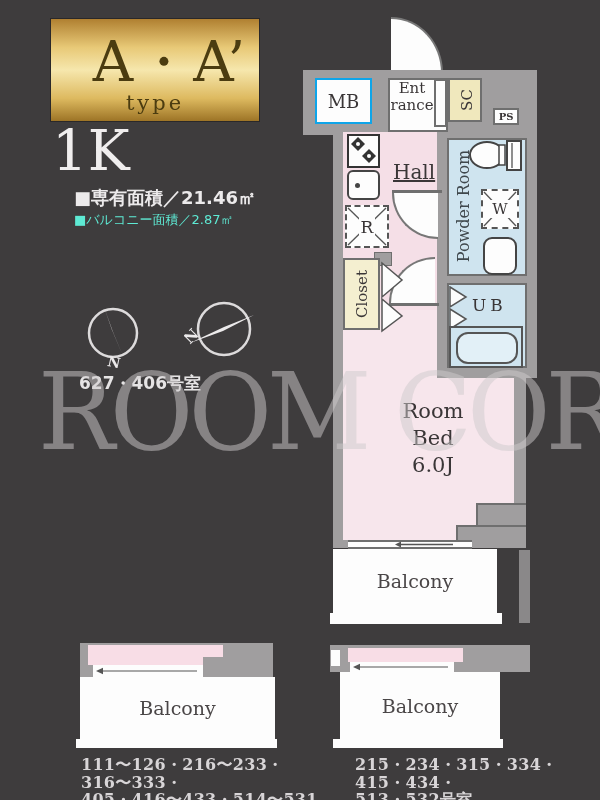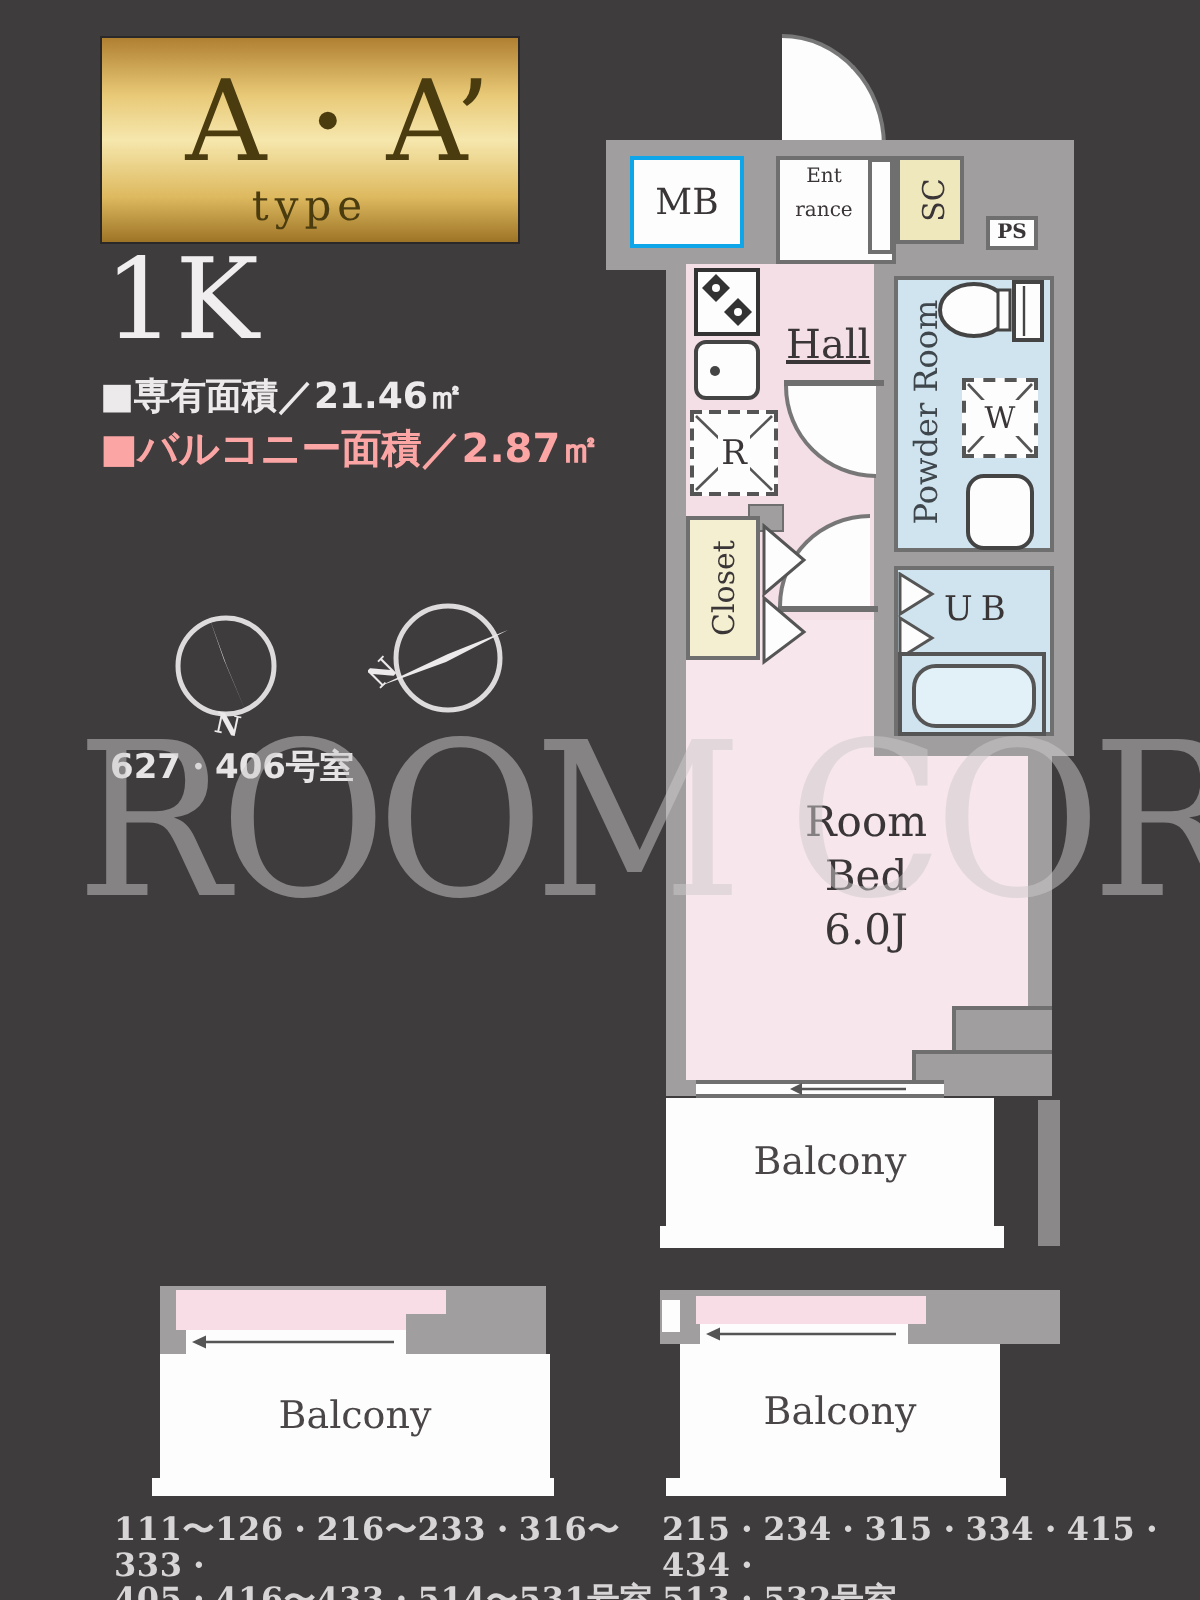--- a/index.html
+++ b/index.html
@@ -6,21 +6,21 @@
   body{width:600px;height:800px;position:relative;overflow:hidden;
        background:#3e3c3d;font-family:"DejaVu Serif",serif;}
   .abs{position:absolute;}
   .wall{background:#a09e9f;}
   .white{background:#fdfdfd;}
   .pink{background:#f5dfe7;}
   .blue{background:#cfe4ef;border:2px solid #6f6f6f;box-sizing:border-box;}
   .lbl{color:#3a3637;white-space:nowrap;}
   .flexc{display:flex;align-items:center;justify-content:center;}
   .rot{transform:rotate(-90deg);text-align:center;}
-  .jp{font-family:"DejaVu Sans",sans-serif;}
+  .jp{font-family:"DejaVu Sans",sans-serif;margin-left:24px;}
   .goldbox{background:linear-gradient(180deg,#b08031 0%,#e8c977 28%,#f6e7ad 50%,#ddb95f 78%,#9d7426 100%);
            border:1px solid #2a2829;text-align:center;}
   .goldbox .big{font-size:56px;color:#4b3c10;line-height:62px;letter-spacing:2px;padding-left:30px;}
   .goldbox .sub{font-size:21px;color:#4b3c10;line-height:20px;letter-spacing:3px;}
   .wm{font-size:102px;letter-spacing:-5px;color:rgba(205,201,204,0.5);
       white-space:nowrap;z-index:50;transform:scaleY(1.05);}
   .ftxt{font-size:16px;font-weight:bold;color:#d8d5d7;line-height:17.5px;letter-spacing:0.3px;}
   .dashbox{background:#fdfdfd;border:2px dashed #555;box-sizing:border-box;}
   svg{display:block;}
 </style>
@@ -28,21 +28,21 @@
 <body>
 
 <div class="abs goldbox" style="left:50px;top:18px;width:208px;height:102px;">
   <div class="big" style="margin-top:12px;">A・A’</div>
   <div class="sub">type</div>
 </div>
 
 <div class="abs" style="left:52px;top:118px;font-size:56px;color:#f0eeee;">1K</div>
 
 <div class="abs jp" style="left:50px;top:186px;font-size:18px;font-weight:bold;color:#eceaeb;">■専有面積／21.46㎡</div>
-<div class="abs jp" style="left:50px;top:211px;font-size:20px;font-weight:bold;color:#fca5a5;">■バルコニー面積／2.87㎡</div>
+<div class="abs jp" style="left:50px;top:211px;font-size:13px;font-weight:normal;color:#5eead4;">■バルコニー面積／2.87㎡</div>
 
 <div class="abs" style="left:78px;top:300px;">
   <svg width="72" height="75" viewBox="0 0 72 75">
     <circle cx="35" cy="33" r="24" fill="none" stroke="#dddbdc" stroke-width="2.5"></circle>
     <polygon points="26,7 34,30 45,56 35,32" fill="#eceaeb"></polygon>
     <text x="30" y="67" font-size="14" font-weight="bold" fill="#eceaeb" font-family="DejaVu Serif,serif" transform="rotate(12 35 60)">N</text>
   </svg>
 </div>
 <div class="abs" style="left:184px;top:295px;">
   <svg width="80" height="75" viewBox="0 0 80 75">
@@ -66,21 +66,21 @@
 <div class="abs wall" style="left:476px;top:503px;width:50px;height:45px;border-left:2px solid #6f6f6f;border-top:2px solid #6f6f6f;box-sizing:border-box;"></div>
 <div class="abs wall" style="left:456px;top:525px;width:70px;height:23px;border-left:2px solid #6f6f6f;border-top:2px solid #6f6f6f;box-sizing:border-box;"></div>
 
 <div class="abs blue" style="left:447px;top:138px;width:80px;height:138px;"></div>
 <div class="abs blue" style="left:447px;top:283px;width:80px;height:85px;"></div>
 
 <div class="abs white flexc" style="left:315px;top:78px;width:57px;height:46px;border:2px solid #0ea5e9;box-sizing:border-box;">
   <span class="lbl" style="font-size:18px;">MB</span>
 </div>
 <div class="abs white" style="left:388px;top:78px;width:60px;height:54px;border:2px solid #6f6f6f;box-sizing:border-box;"></div>
-<div class="abs lbl" style="left:389px;top:80px;width:46px;text-align:center;font-size:10px;line-height:17px;">
+<div class="abs lbl" style="left:389px;top:80px;width:46px;text-align:center;font-size:15px;line-height:17px;">
   <div>Ent</div>
   <div>rance</div>
 </div>
 <div class="abs white" style="left:434px;top:79px;width:13px;height:48px;border:2px solid #6f6f6f;box-sizing:border-box;"></div>
 <div class="abs" style="left:448px;top:78px;width:34px;height:44px;background:#f0e8bd;border:2px solid #6f6f6f;box-sizing:border-box;"></div>
 <div class="abs lbl rot" style="left:444px;top:93px;width:42px;height:14px;font-size:15px;">SC</div>
 <div class="abs white flexc" style="left:493px;top:108px;width:26px;height:17px;border:2px solid #6f6f6f;box-sizing:border-box;justify-content:center;">
   <span class="lbl" style="font-size:10px;font-weight:bold;">PS</span>
 </div>
 

